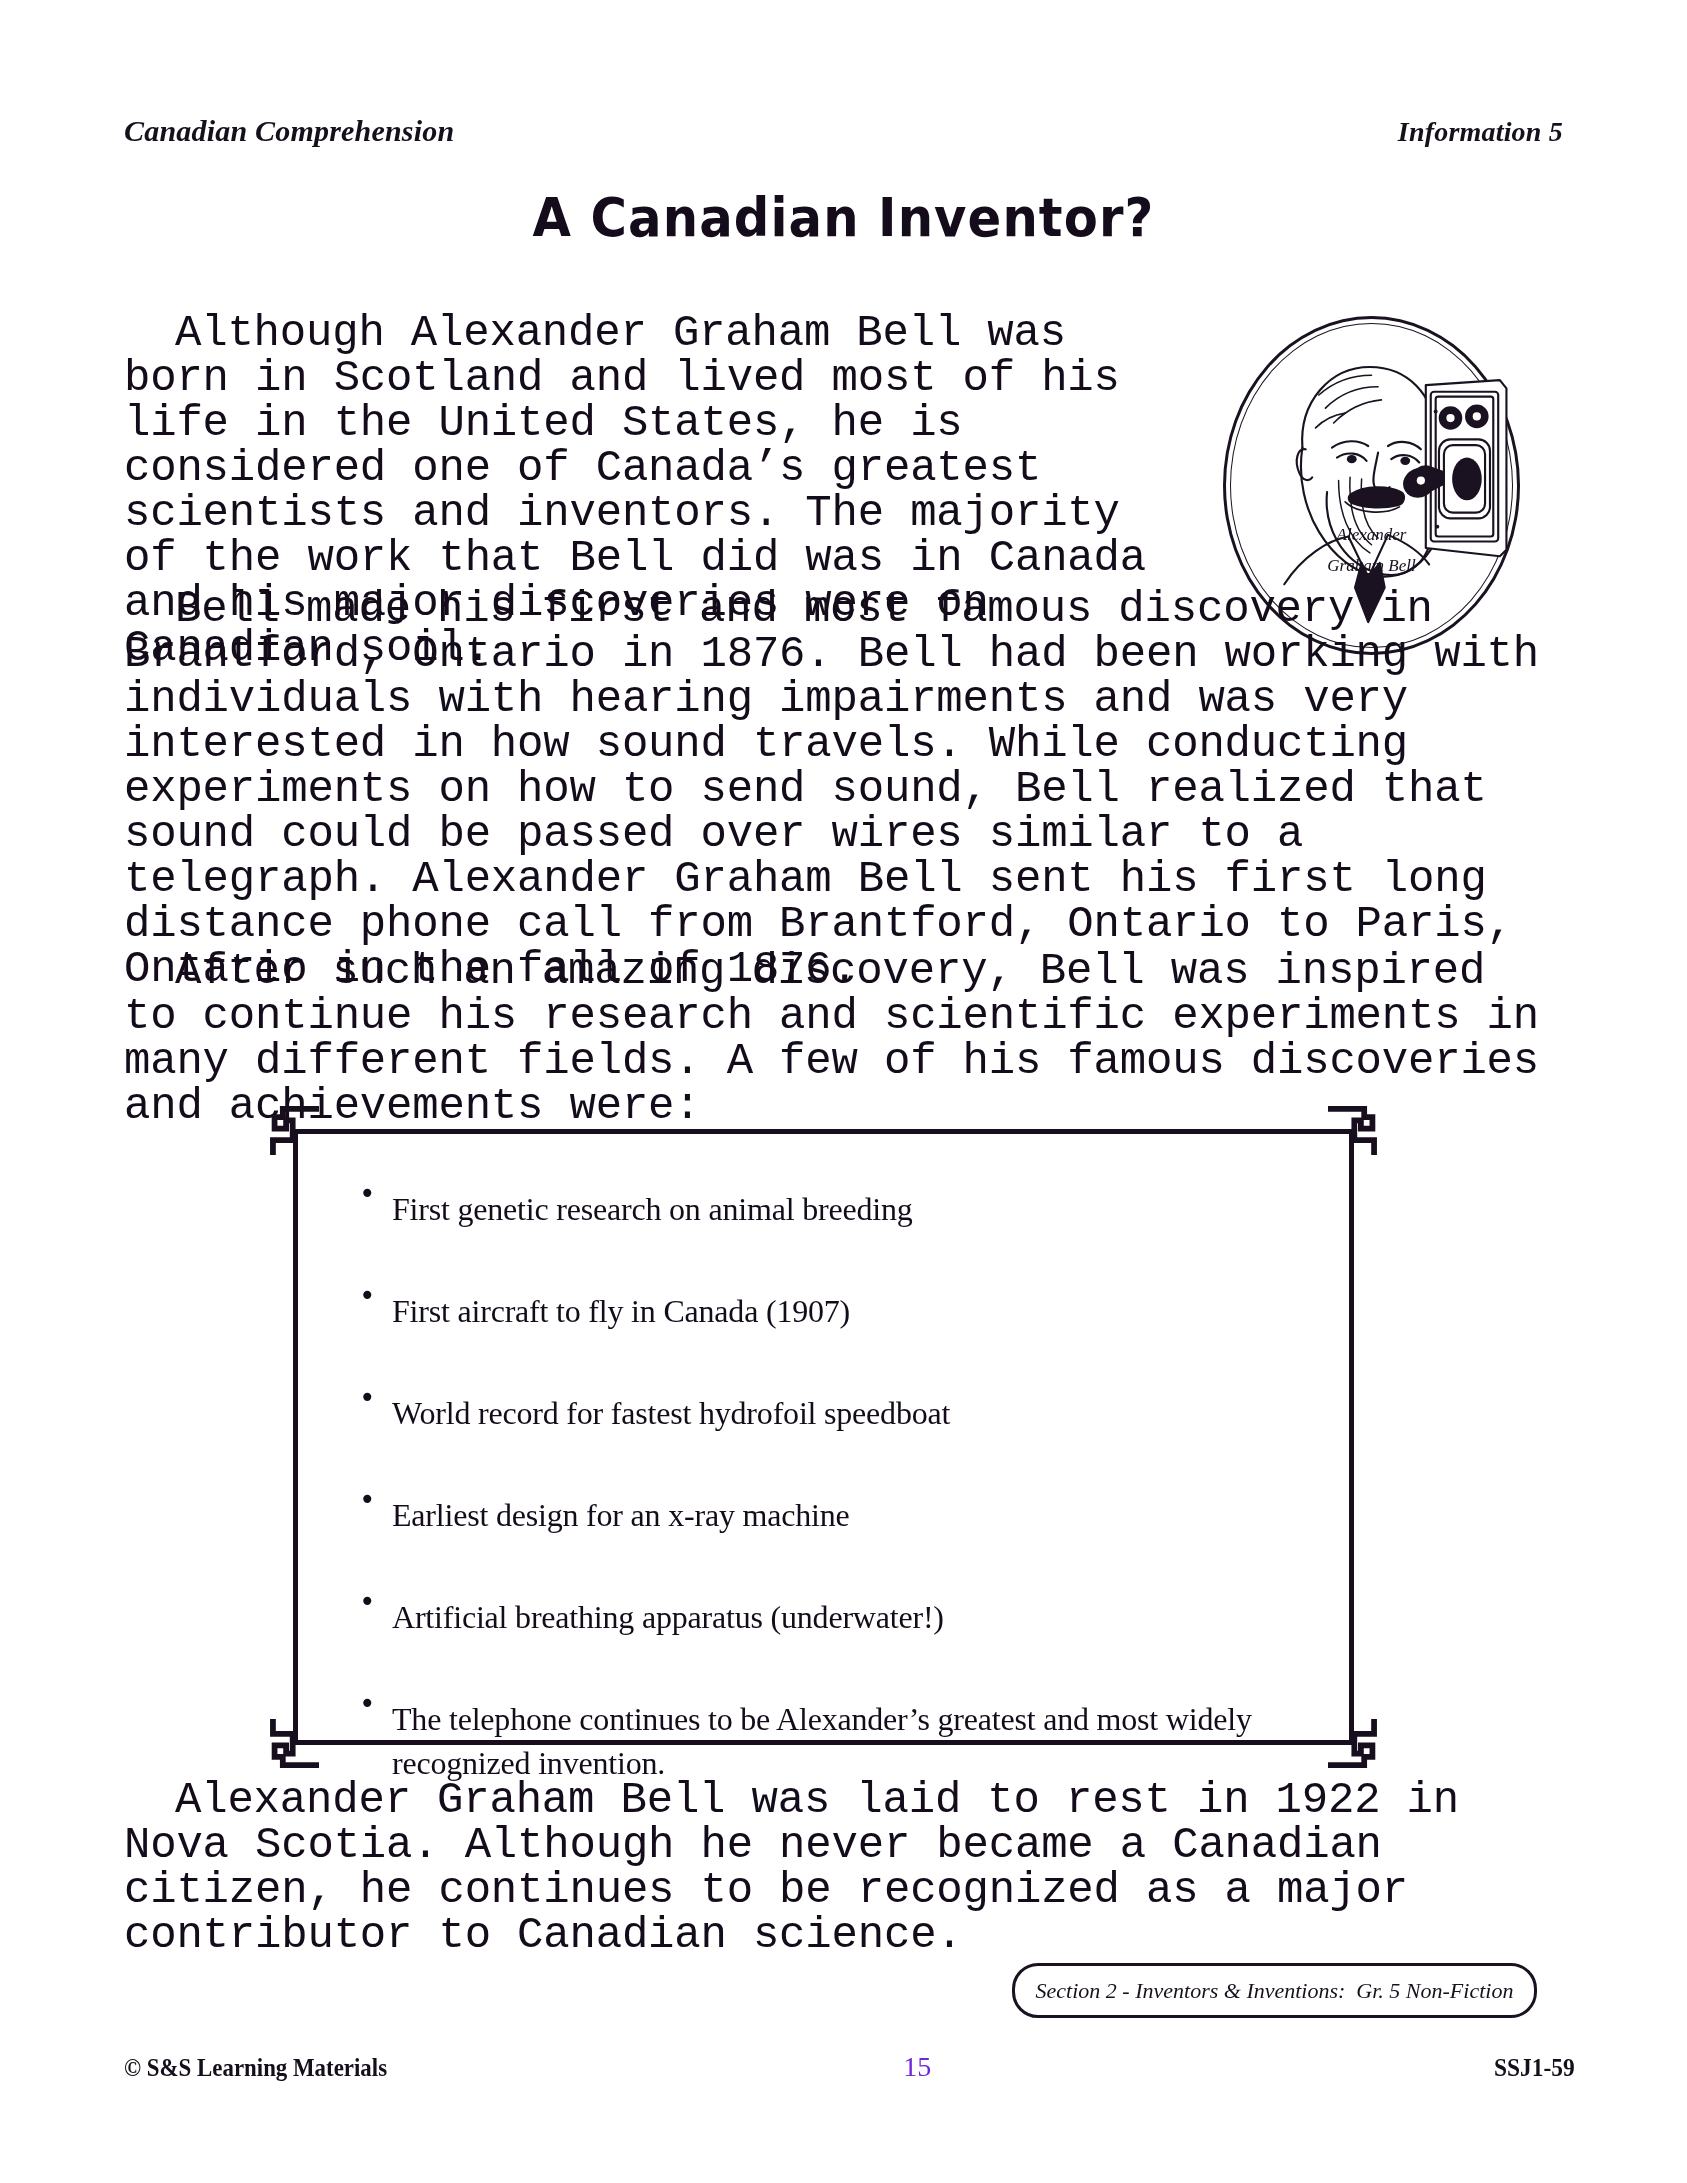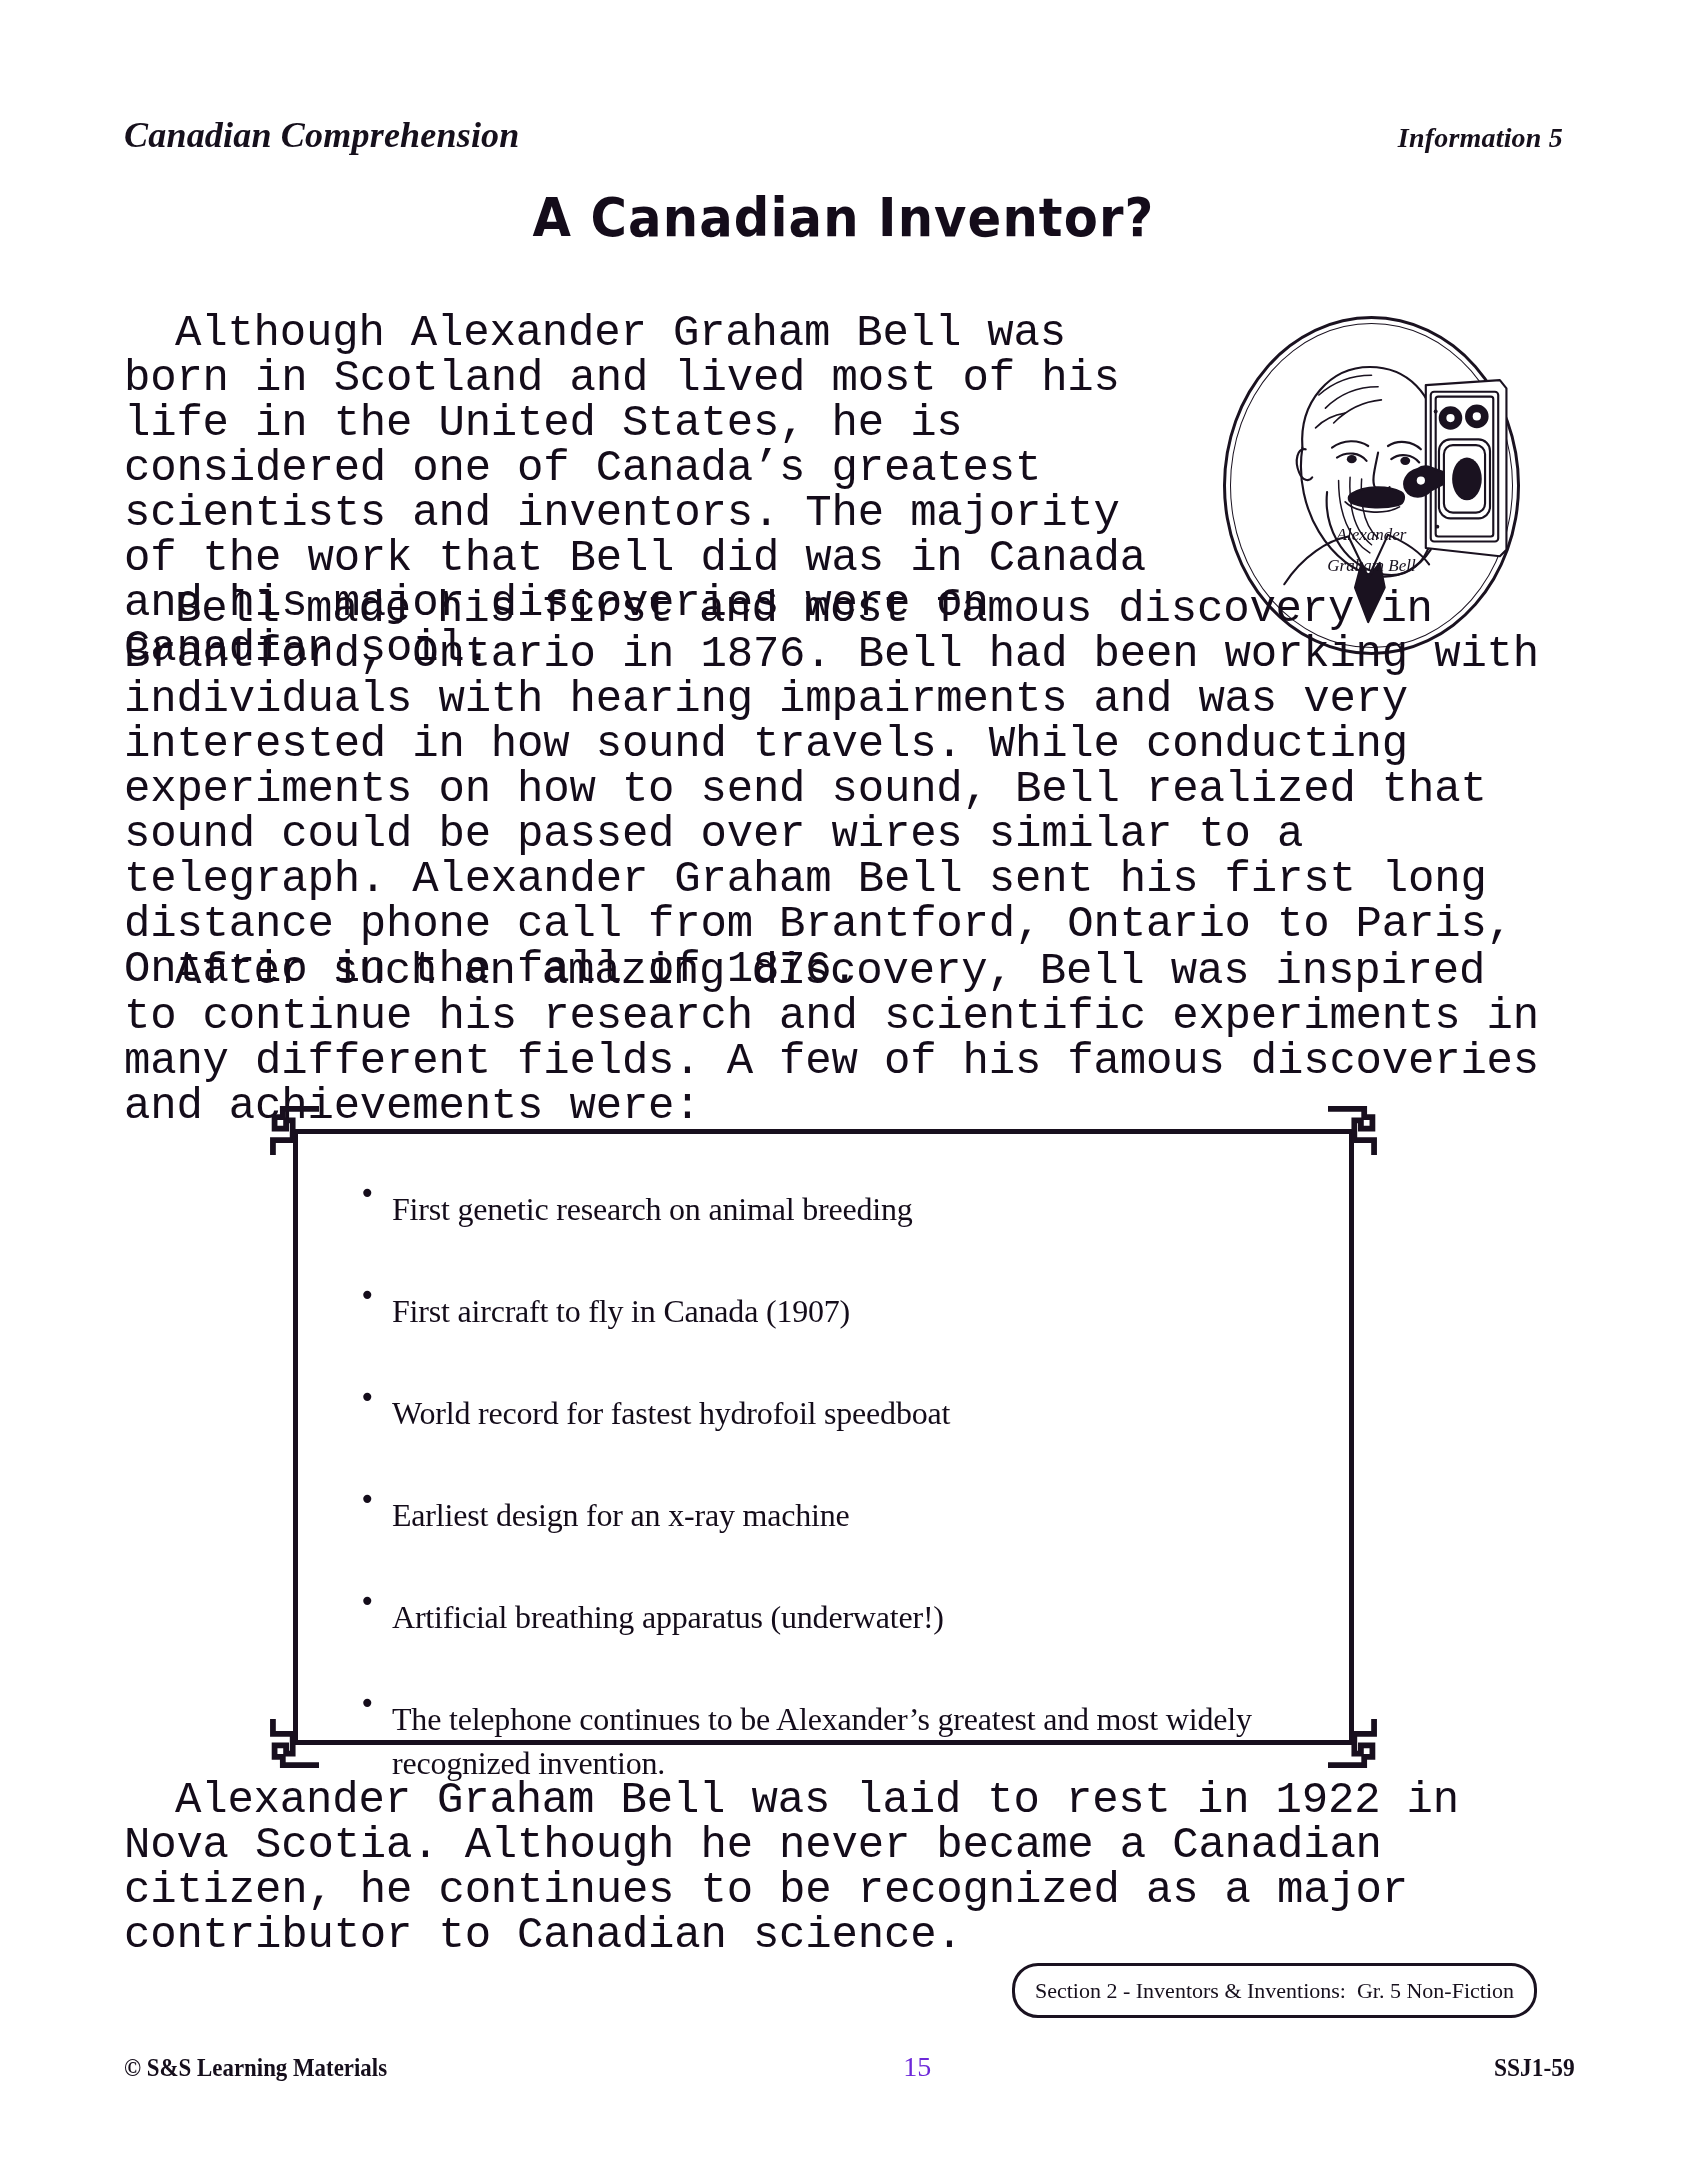--- a/index.html
+++ b/index.html
@@ -29,21 +29,21 @@
     left: 124px;
     right: 124px;
     display: flex;
     justify-content: space-between;
     align-items: baseline;
   }
   .runhead span {
     font-family: "Liberation Serif", serif;
     font-weight: bold;
     font-style: italic;
-    font-size: 36px;
+    font-size: 30px;
     letter-spacing: 0.2px;
     color: #16101c;
     white-space: nowrap;
   }
   .runhead .rh-right { font-size: 28px; }
 
   
   .title {
     position: absolute;
     top: 186px;
@@ -171,20 +171,21 @@
     border-radius: 26px;
     display: flex;
     align-items: center;
     justify-content: center;
   }
   .section-capsule span {
     font-family: "Liberation Serif", serif;
     font-size: 22px;
     color: #17101d;
     white-space: pre;
+    font-style: italic;
   }
 
   
   .footer {
     position: absolute;
     left: 124px;
     right: 112px;
     top: 2051px;
     display: flex;
     align-items: baseline;

